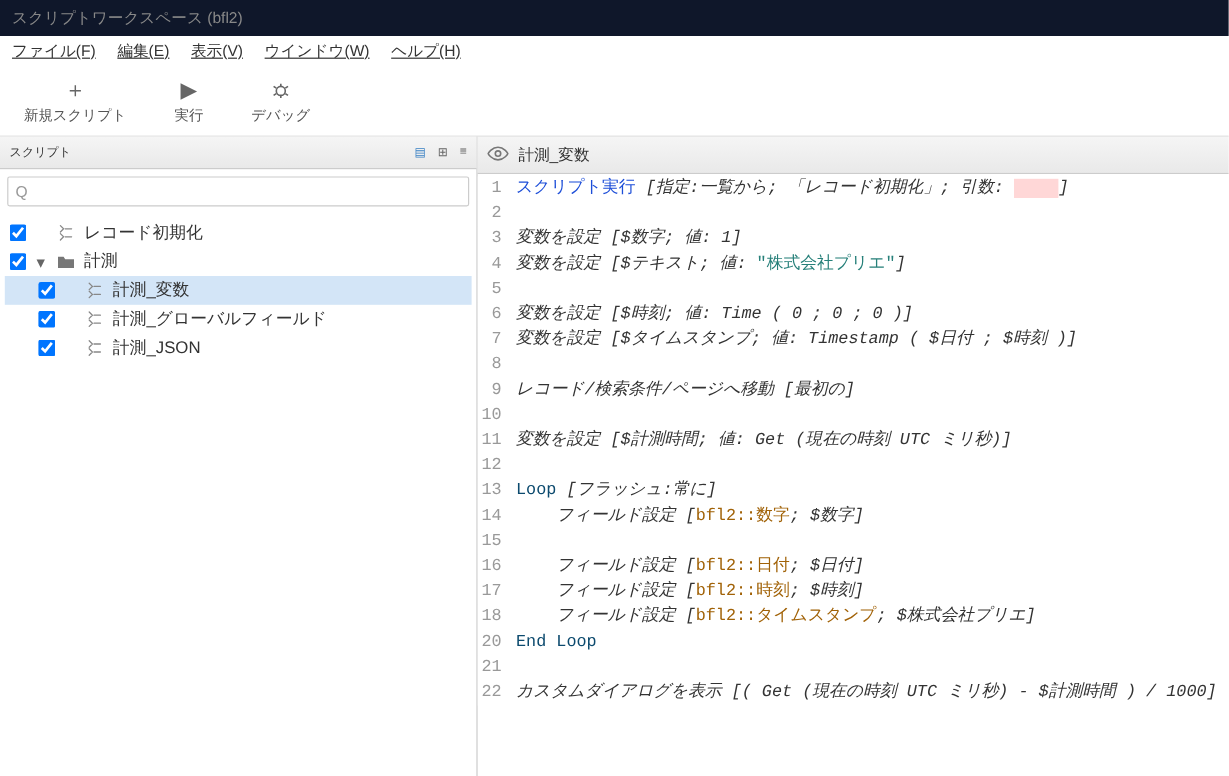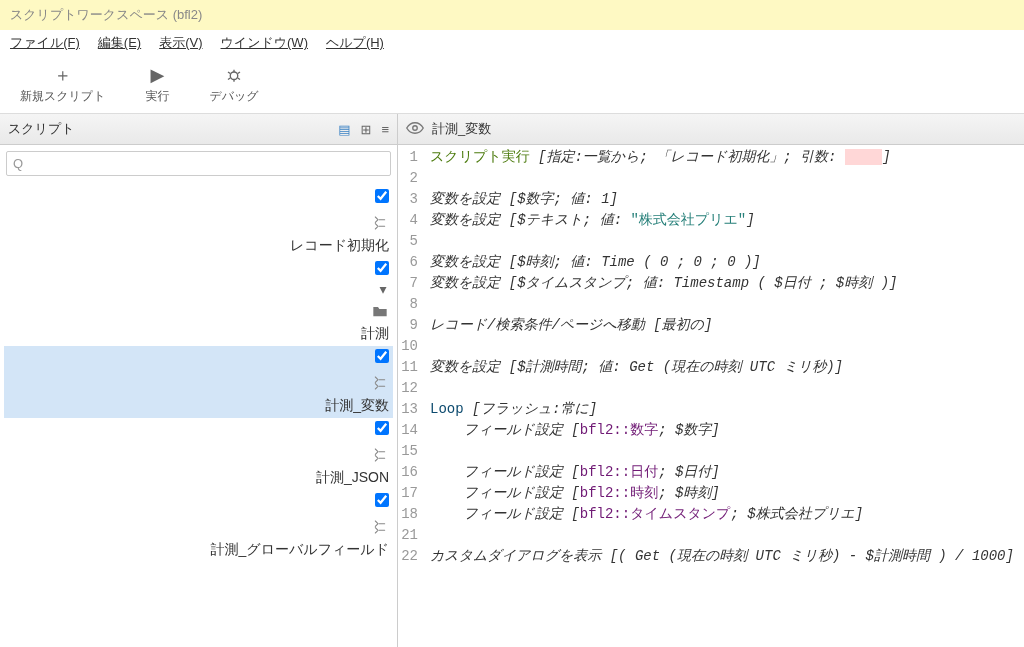--- a/index.html
+++ b/index.html
@@ -1,50 +1,50 @@
 <!DOCTYPE html>
 <html><head>
 <meta charset="utf-8">
 <style>
   * { box-sizing: border-box; margin: 0; padding: 0; }
   body { font-family: "Yu Gothic UI", "Meiryo", sans-serif; font-size: 13px; color: #333; background: #fff; width: 1024px; height: 647px; overflow: hidden; }
-  .titlebar { padding: 6px 10px; color: #888; font-size: 13px; background: #fef9c3; }
+  .titlebar { padding: 6px 10px; color: #888; font-size: 13px; background: #0f172a; }
   .menubar { display: flex; gap: 18px; padding: 4px 10px 6px 10px; font-size: 13px; text-decoration: underline; }
   .menubar span { cursor: pointer; }
   .toolbar { display: flex; gap: 40px; padding: 6px 20px 8px 20px; align-items: center; border-bottom: 1px solid #ddd; }
   .toolbtn { display: flex; flex-direction: column; align-items: center; gap: 2px; cursor: pointer; font-size: 12px; color: #555; }
   .toolbtn .ticon { font-size: 18px; color: #666; height: 22px; display: flex; align-items: center; }
   .main { display: flex; height: calc(100% - 112px); }
   .sidebar { width: 398px; border-right: 1px solid #ccc; display: flex; flex-direction: column; background: #fff; }
-  .sidebar-hdr { display: flex; align-items: center; justify-content: space-between; padding: 6px 8px; background: linear-gradient(#f5f5f5,#e9e9e9); border-bottom: 1px solid #ccc; font-size: 13px; }
+  .sidebar-hdr { display: flex; align-items: center; justify-content: space-between; padding: 6px 8px; background: linear-gradient(#f5f5f5,#e9e9e9); border-bottom: 1px solid #ccc; font-size: 10px; }
   .sidebar-hdr .hicons { display: flex; gap: 10px; color: #666; }
   .sidebar-hdr .hicons span { cursor: pointer; }
   .searchwrap { padding: 6px 6px; border-bottom: 0; }
   .searchbox { display: flex; align-items: center; border: 1px solid #ccc; border-radius: 2px; padding: 2px 6px; background: #fff; }
   .searchbox input { border: none; outline: none; flex: 1; font-size: 13px; padding: 2px; color:#666; }
   .tree { padding: 4px 4px; }
-  .tree-row { display: flex; align-items: flex-end; gap: 6px; padding: 3px 4px; font-size: 14px; flex-direction: column; }
+  .tree-row { display: flex; align-items: center; gap: 6px; padding: 3px 4px; font-size: 14px; }
   .tree-row.selected { background: #d3e5f7; }
   .chk { width: 14px; height: 14px; }
   .tw { width: 12px; display:inline-block; color:#666; text-align:center; }
   .picon { width: 18px; height: 16px; display: inline-flex; align-items: center; justify-content: center; }
   .picon svg { width: 16px; height: 16px; }
   .foldericon svg { width:16px; height:14px; }
   .indent1 { padding-left: 28px; }
   .editor { flex: 1; display: flex; flex-direction: column; min-width: 0; }
   .editor-hdr { display: flex; align-items: center; gap: 8px; padding: 6px 8px; background: linear-gradient(#f5f5f5,#e9e9e9); border-bottom: 1px solid #ccc; font-size: 13px; }
   .eye { color:#777; }
   .code { font-family: Consolas, "Courier New", monospace; font-size: 14px; line-height: 1.5; overflow: auto; flex:1; padding-top:2px; }
   .cline { display: flex; }
   .ln { width: 26px; text-align: right; padding-right: 6px; color: #999; user-select: none; background:#fff; }
   .ct { white-space: pre; padding-left: 6px; }
-  .kw-pink { color: #4d7c0f; }
+  .kw-pink { color: #1d4ed8; }
   .kw-purple { color: #0c4a6e; }
   .str { color: #27807a; }
-  .fld { color: #701a75; text-align: center; }
+  .fld { color: #a16207; text-align: center; }
   .txt { color: #333; font-style: italic; }
   .hl { background: #ffd7d7; padding: 0 6px; }
 </style>
 </head>
 <body>
 
 <div class="titlebar">スクリプトワークスペース (bfl2)</div>
 
 <div class="menubar">
   <span>ファイル(F)</span>
@@ -126,32 +126,32 @@
       </div>
 
       <div class="tree-row indent1">
         <input type="checkbox" class="chk" checked="" style="">
         <span class="tw"></span>
         <span class="picon">
             <svg viewBox="0 0 24 24">
               <path d="M5 3l4 4-4 4M5 13l4 4-4 4M11 7h8M11 17h8" stroke="#888" stroke-width="1.6" fill="none" stroke-linecap="round"></path>
             </svg>
           </span>
+        <span>計測_グローバルフィールド</span>
+      </div>
+
+      <div class="tree-row indent1">
+        <input type="checkbox" class="chk" checked="" style="">
+        <span class="tw"></span>
+        <span class="picon">
+            <svg viewBox="0 0 24 24">
+              <path d="M5 3l4 4-4 4M5 13l4 4-4 4M11 7h8M11 17h8" stroke="#888" stroke-width="1.6" fill="none" stroke-linecap="round"></path>
+            </svg>
+          </span>
         <span>計測_JSON</span>
-      </div>
-
-      <div class="tree-row indent1">
-        <input type="checkbox" class="chk" checked="" style="">
-        <span class="tw"></span>
-        <span class="picon">
-            <svg viewBox="0 0 24 24">
-              <path d="M5 3l4 4-4 4M5 13l4 4-4 4M11 7h8M11 17h8" stroke="#888" stroke-width="1.6" fill="none" stroke-linecap="round"></path>
-            </svg>
-          </span>
-        <span>計測_グローバルフィールド</span>
       </div>
 
     </div>
   </div>
 
   <div class="editor">
     <div class="editor-hdr">
       <span class="eye">
         <svg width="18" height="14" viewBox="0 0 24 16" fill="none" stroke="#777" stroke-width="1.8">
             <path d="M1 8s4-7 11-7 11 7 11 7-4 7-11 7S1 8 1 8z"></path>
@@ -225,20 +225,24 @@
         </div>
       <div class="cline">
           <div class="ln">17</div>
           <div class="ct"><span class="txt">    フィールド設定 [</span><span class="fld">bfl2::時刻</span><span class="txt">; $時刻]</span></div>
         </div>
       <div class="cline">
           <div class="ln">18</div>
           <div class="ct"><span class="txt">    フィールド設定 [</span><span class="fld">bfl2::タイムスタンプ</span><span class="txt">; $株式会社プリエ]</span></div>
         </div>
       <div class="cline">
+          <div class="ln">20</div>
+          <div class="ct"><span class="kw-purple">End Loop</span></div>
+        </div>
+      <div class="cline">
           <div class="ln">21</div>
           <div class="ct"></div>
         </div>
       <div class="cline">
           <div class="ln">22</div>
           <div class="ct"><span class="txt">カスタムダイアログを表示 [( Get (現在の時刻 UTC ミリ秒) - $計測時間 ) / 1000]</span></div>
         </div>
     </div>
   </div>
 </div>

